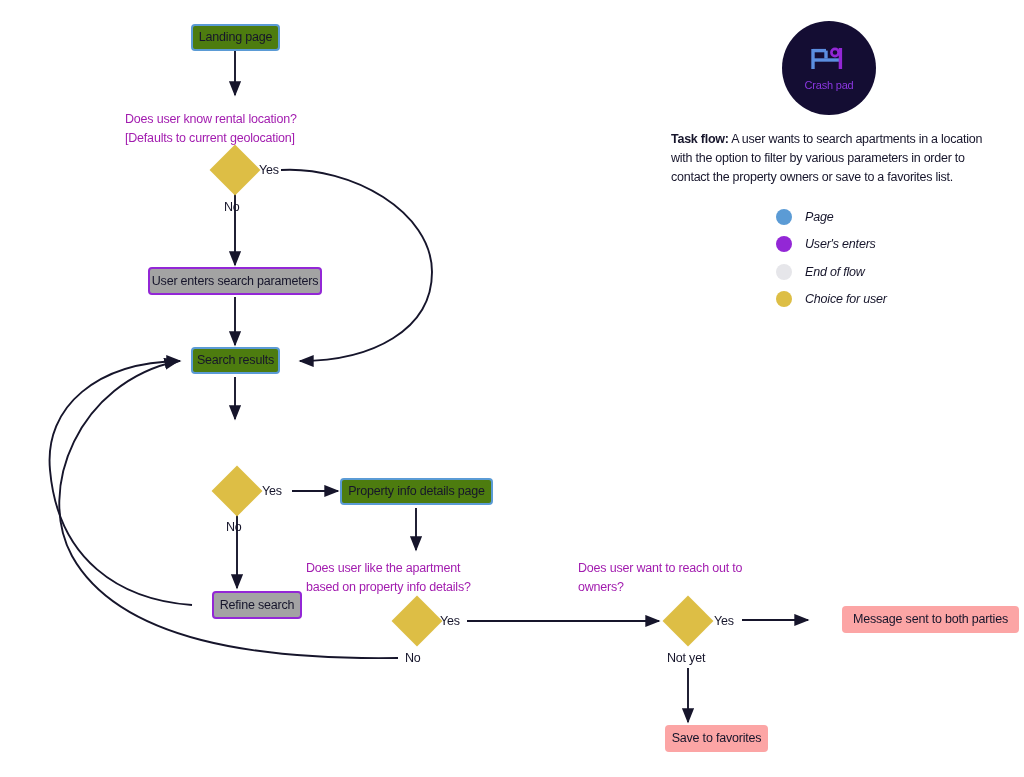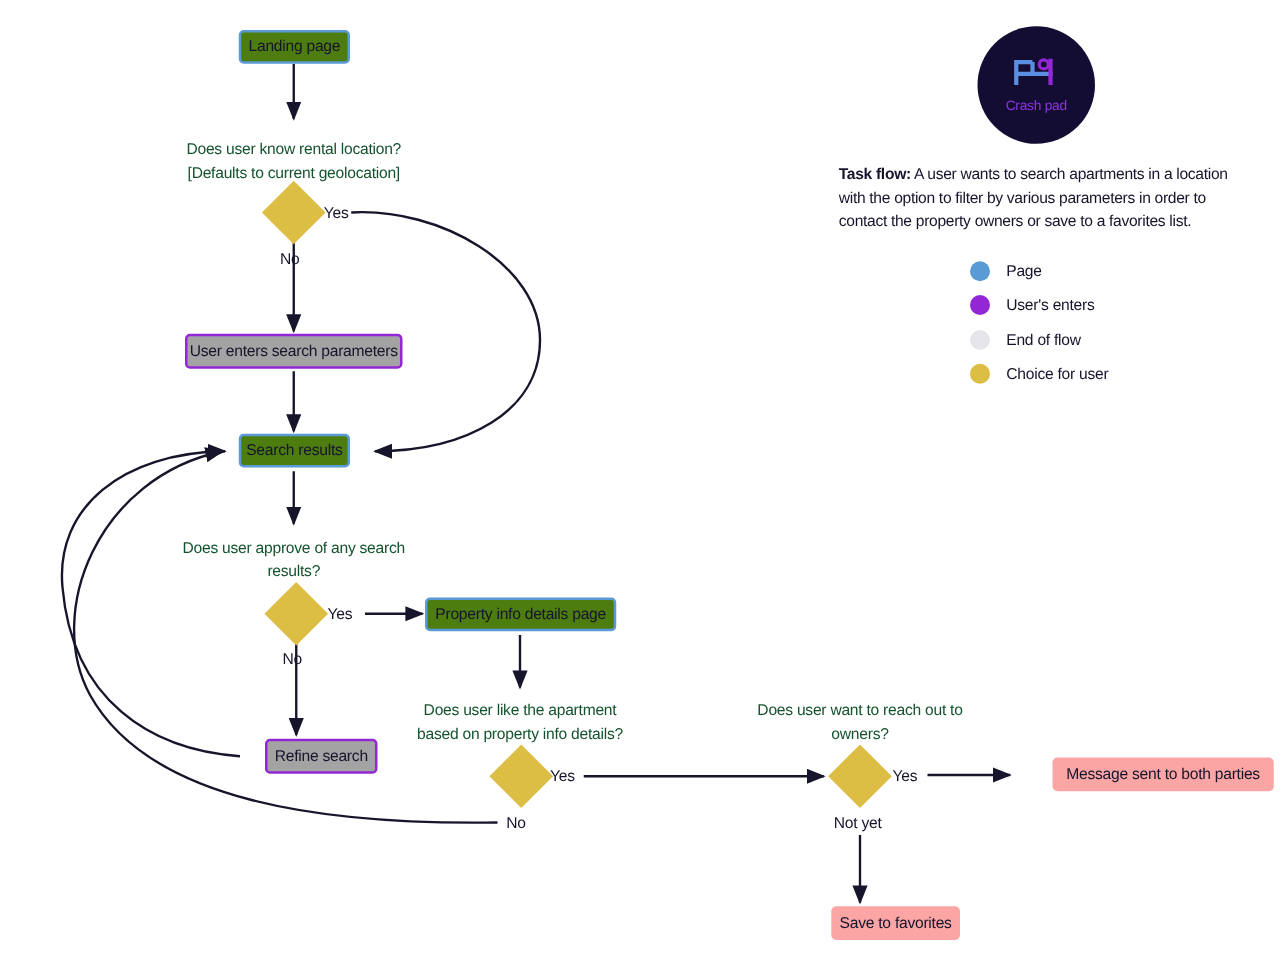--- a/index.html
+++ b/index.html
@@ -57,22 +57,22 @@
   .diamond {
     position: absolute;
     background: #ddbe45;
     transform: rotate(45deg);
   }
   .qtext {
     position: absolute;
     font-size: 12.5px;
     letter-spacing: -0.2px;
     line-height: 1.55;
-    color: #14532d;
-    text-align: center;
+    color: #a21caf;
+    text-align: left;
     white-space: pre-line;
   }
   .elabel {
     position: absolute;
     font-size: 12.5px;
     letter-spacing: -0.2px;
     color: #16152b;
     line-height: 1;
     white-space: nowrap;
   }
@@ -111,20 +111,21 @@
   #taskflow b { font-weight: bold; }
   #legend {
     position: absolute;
     left: 776px;
     top: 203px;
   }
   .legend-row {
     display: flex;
     align-items: center;
     height: 27.5px;
+    font-style: italic;
   }
   .legend-dot {
     width: 16px;
     height: 16px;
     border-radius: 50%;
     flex: 0 0 auto;
   }
   .legend-label {
     margin-left: 13px;
     font-size: 12.5px;
@@ -189,22 +190,20 @@
   <div class="elabel" style="left:224px; top:201px;">No</div>
 
   <div class="node node-action" style="left:148px; top:267px; width:174px; height:28px;">
     <span>User enters search parameters</span>
   </div>
 
   <div class="node node-page" style="left:191px; top:347px; width:89px; height:27px;">
     <span>Search results</span>
   </div>
 
-  <div class="qtext" style="left:125px; top:429px; width:220px;">Does user approve of any search
-results?</div>
 
   <div class="diamond" style="left:219px; top:473px; width:36px; height:36px;"></div>
   <div class="elabel" style="left:262px; top:485px;">Yes</div>
   <div class="elabel" style="left:226px; top:521px;">No</div>
 
   <div class="node node-action" style="left:192px; top:591px; width:90px; height:28px;margin-left:20px;">
     <span>Refine search</span>
   </div>
 
   <div class="node node-page" style="left:340px; top:478px; width:153px; height:27px;">

